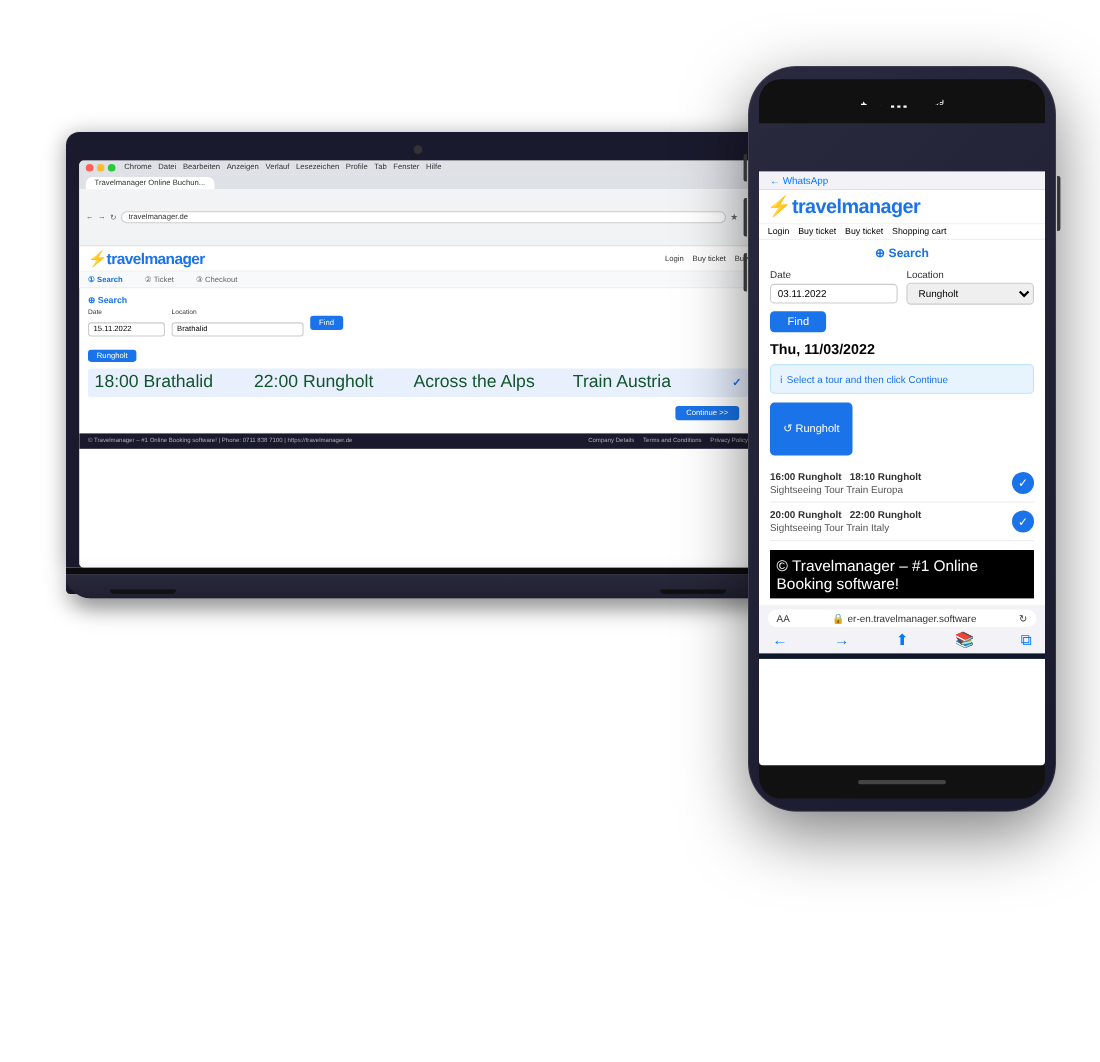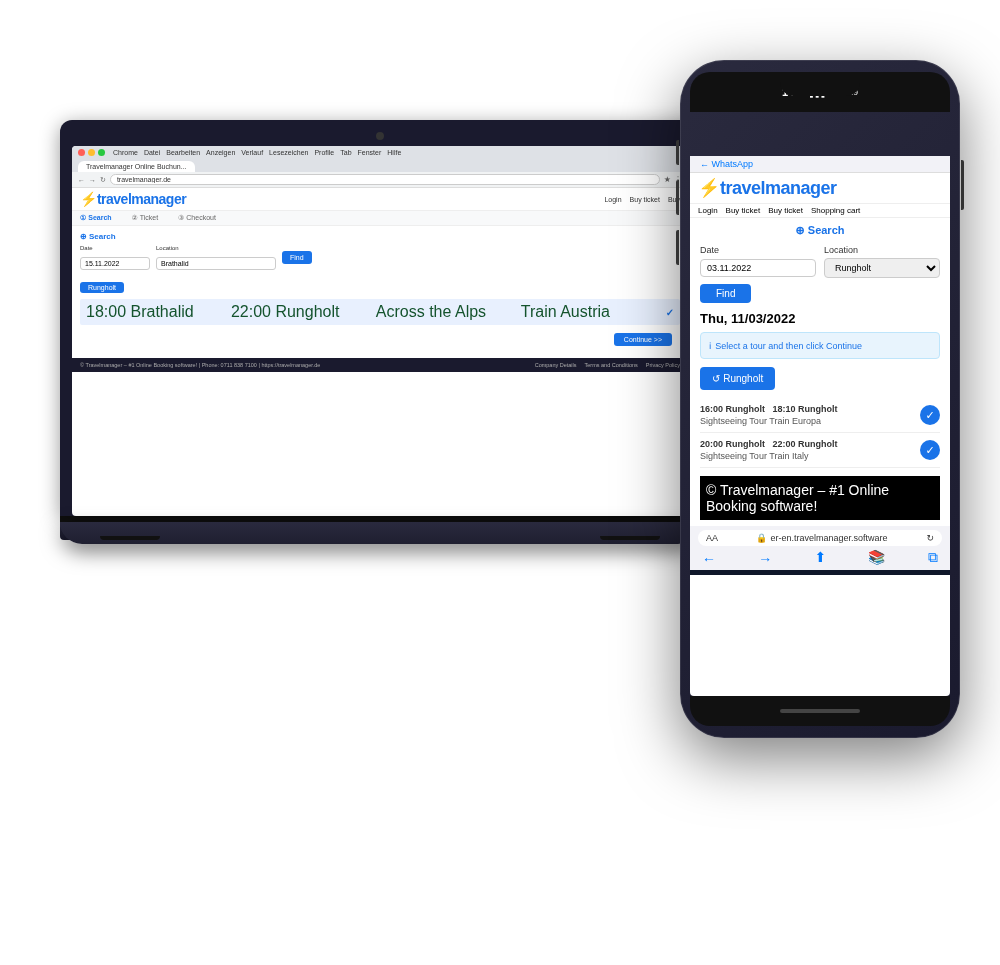--- a/index.html
+++ b/index.html
@@ -121,21 +121,21 @@
       border-radius: 6px 6px 0 0;
       color: #333;
       white-space: nowrap;
       overflow: hidden;
       text-overflow: ellipsis;
       max-width: 160px;
     }
 
     .chrome-address-bar {
       background: #f1f3f4;
-      padding: 2px 6px;
+      padding: 20px 6px;
       display: flex;
       align-items: center;
       gap: 4px;
       font-size: 7px;
       border-bottom: 1px solid #ddd;
     }
     .chrome-nav-btns {
       display: flex; gap: 4px; color: #666;
     }
     .address-input {
@@ -426,21 +426,21 @@
       margin-bottom: 8px;
       display: flex;
       align-items: center;
       gap: 4px;
     }
     .phone-location-btn {
       background: #1a73e8;
       color: #fff;
       border: none;
       border-radius: 4px;
-      padding: 6px 12px;
+      padding: 18px 12px;
       font-size: 10px;
       cursor: pointer;
       display: flex;
       align-items: center;
       gap: 4px;
       margin-bottom: 8px;
       text-align: center;
     }
 
     .phone-tour-item {

